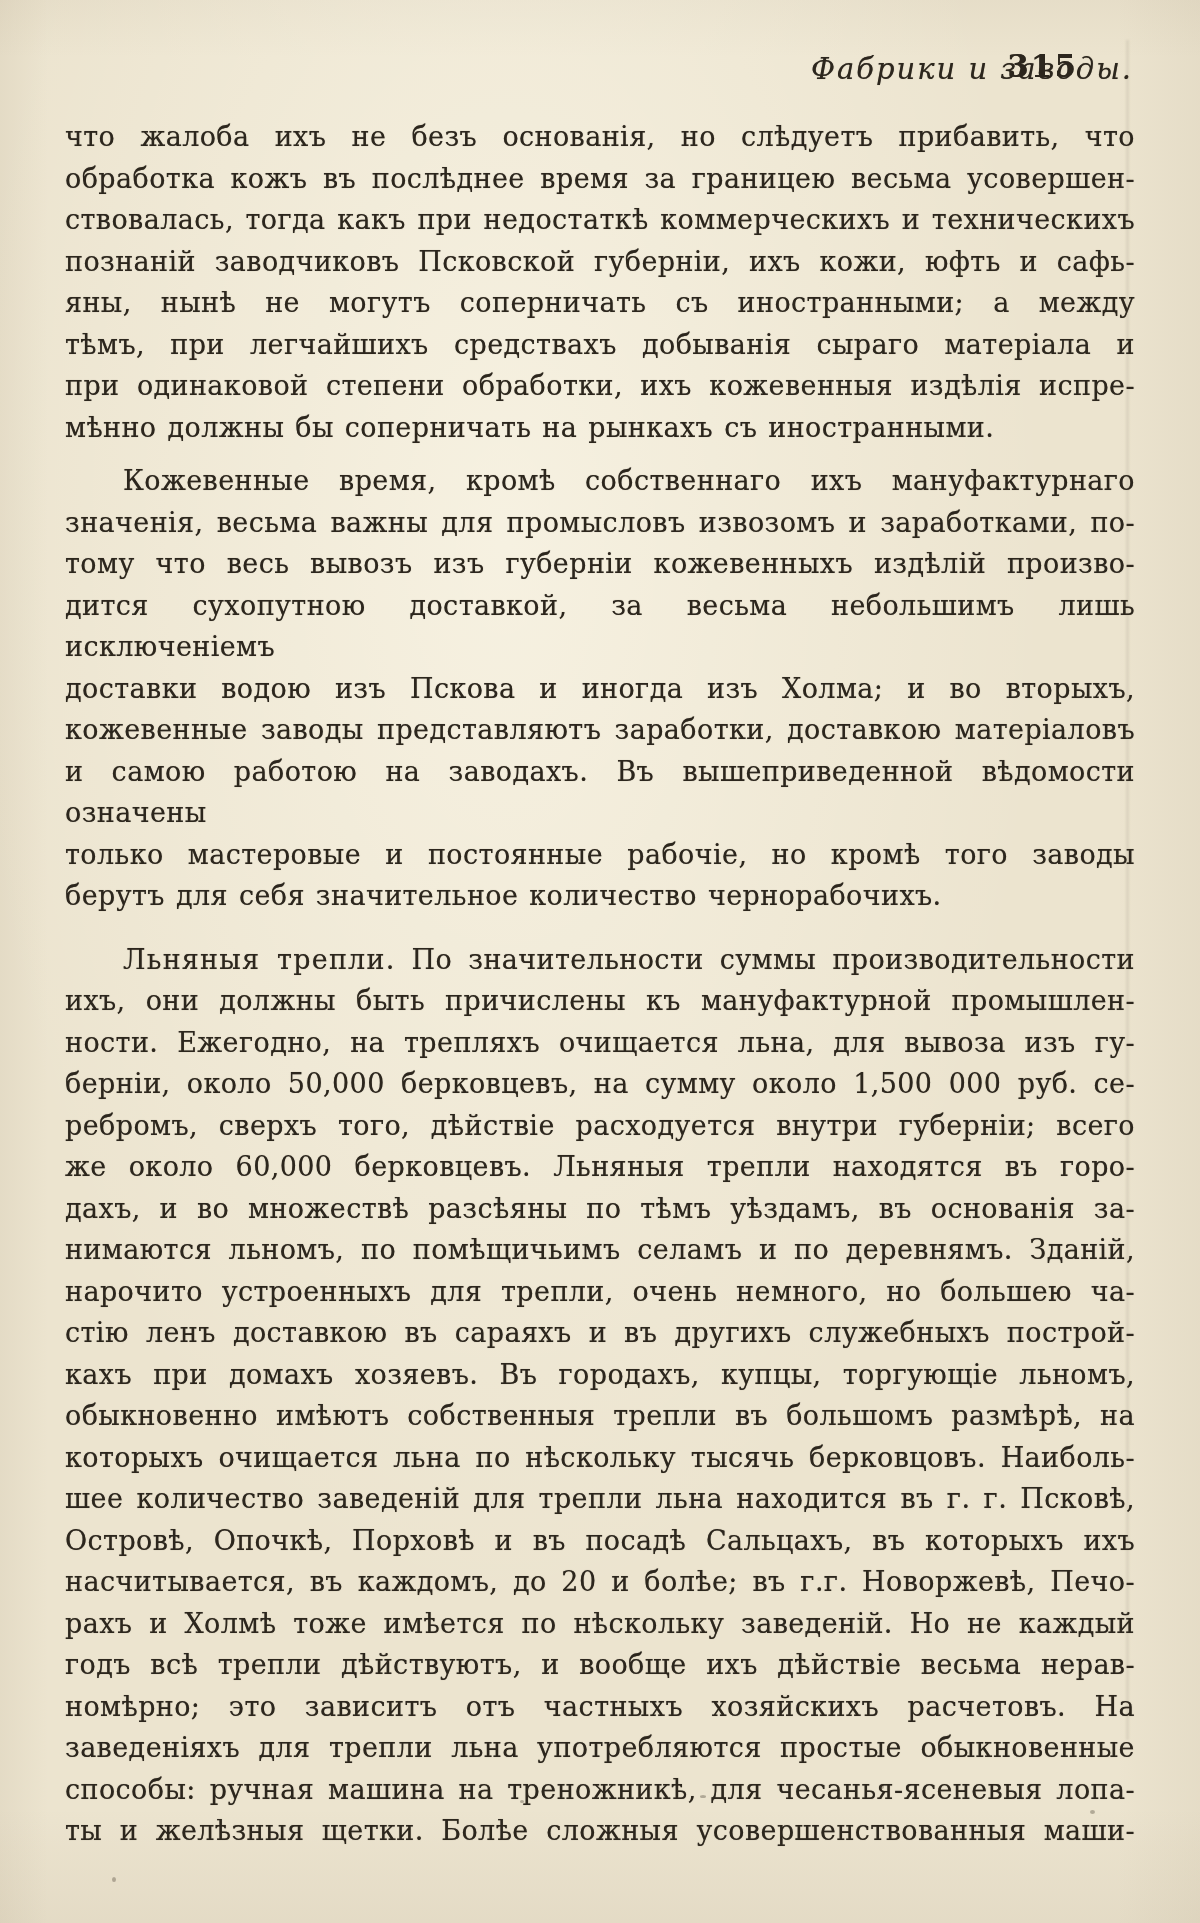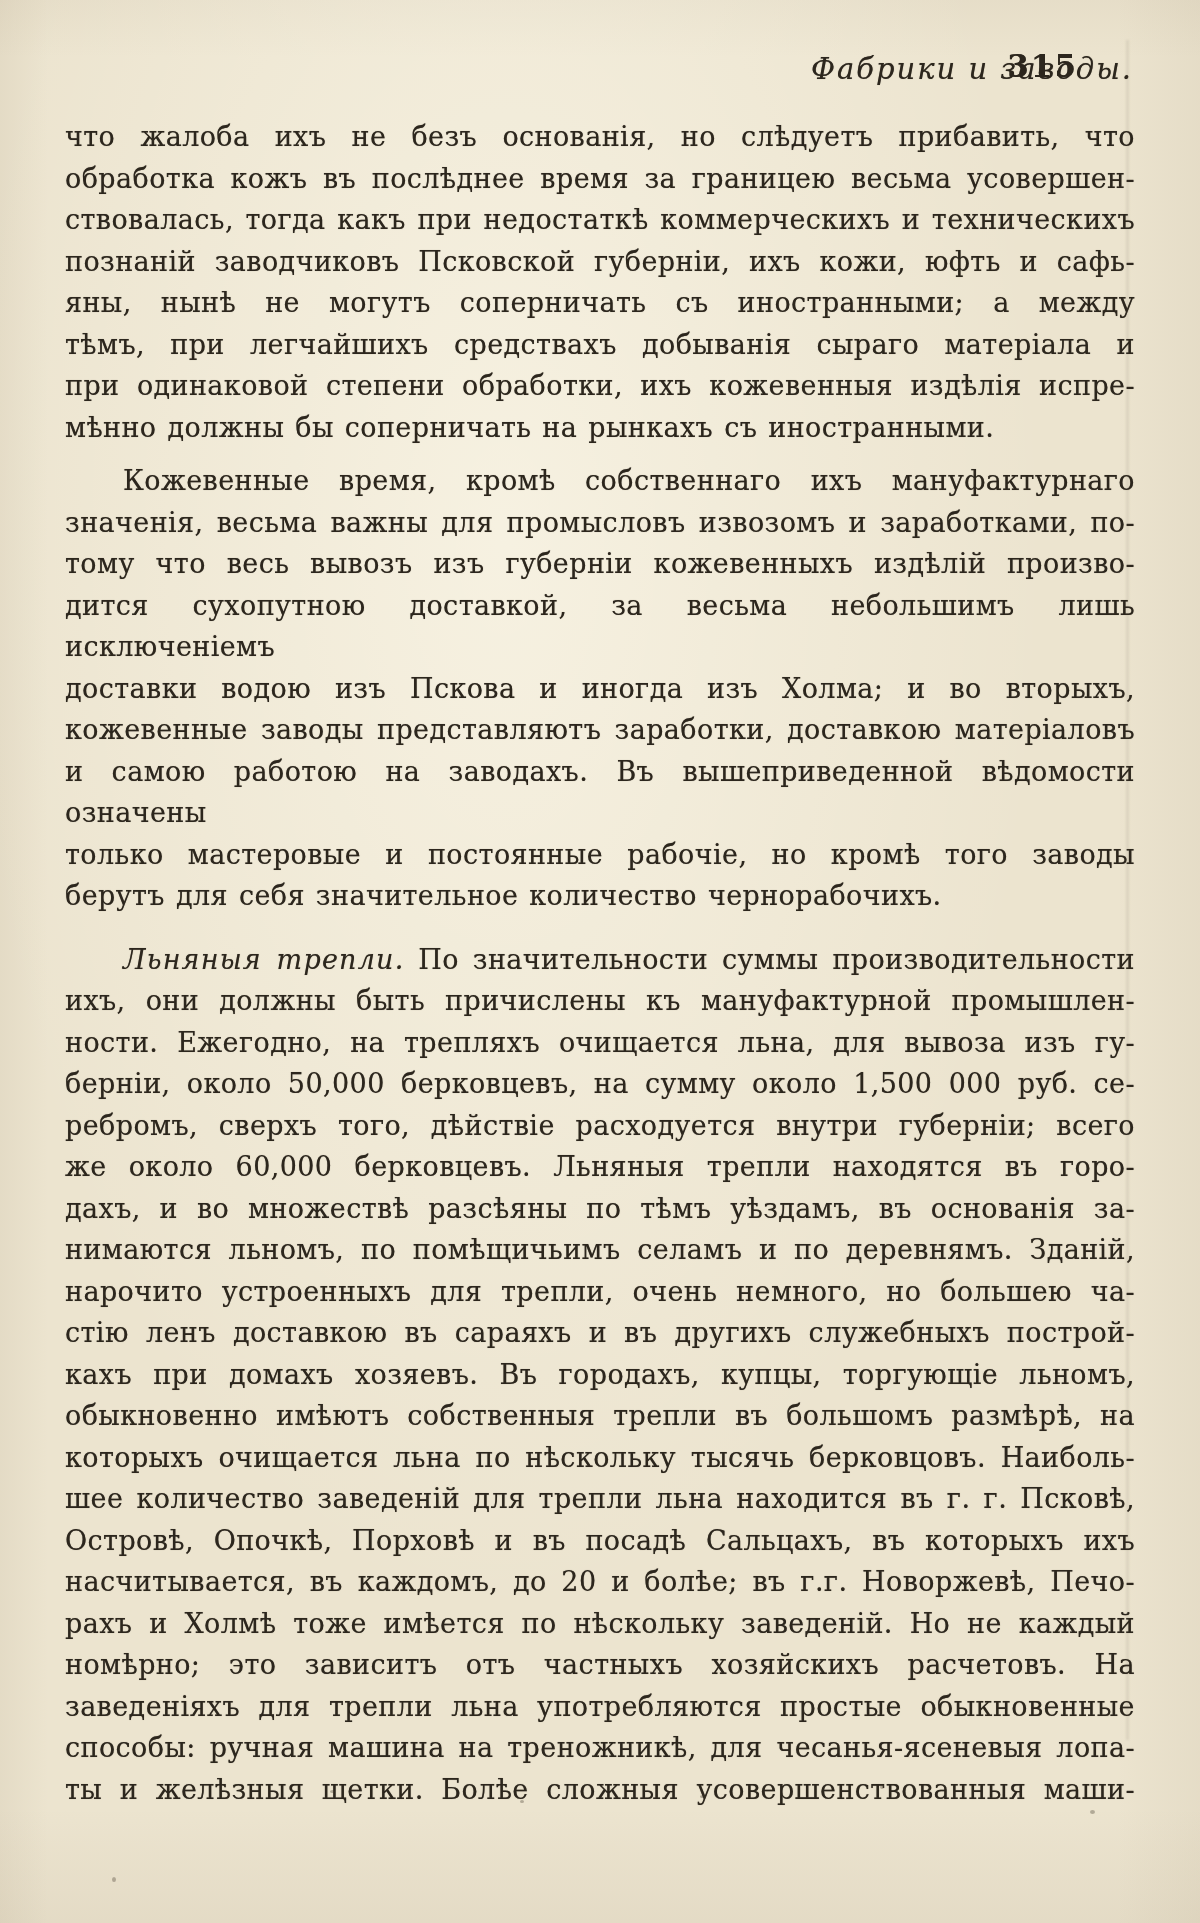--- a/index.html
+++ b/index.html
@@ -55,21 +55,21 @@
   .paragraph { margin: 8px; }
   .paragraph + .paragraph.gap-small { margin-top: 12px; }
   .paragraph + .paragraph.gap-large { margin-top: 22px; }
   .line {
     text-align: justify;
     text-align-last: justify;
     white-space: normal;
   }
   .line.no-stretch { text-align-last: left; }
   .line.indented { text-indent: 58px; }
-  .italic-lead { font-style: italic; letter-spacing: 1.2px; }
+  .italic-lead { letter-spacing: 1.2px; }
   
   .speck {
     position: absolute;
     background: rgba(70,60,45,0.35);
     border-radius: 50%;
     filter: blur(0.6px);
   }
   .streak {
     position: absolute;
     background: rgba(90,75,55,0.10);
@@ -118,20 +118,21 @@
         <div class="line">нимаются льномъ, по помѣщичьимъ селамъ и по деревнямъ. Зданій,</div>
         <div class="line">нарочито устроенныхъ для трепли, очень немного, но большею ча-</div>
         <div class="line">стію ленъ доставкою въ сараяхъ и въ другихъ служебныхъ построй-</div>
         <div class="line">кахъ при домахъ хозяевъ. Въ городахъ, купцы, торгующіе льномъ,</div>
         <div class="line">обыкновенно имѣютъ собственныя трепли въ большомъ размѣрѣ, на</div>
         <div class="line">которыхъ очищается льна по нѣскольку тысячь берковцовъ. Наиболь-</div>
         <div class="line">шее количество заведеній для трепли льна находится въ г. г. Псковѣ,</div>
         <div class="line">Островѣ, Опочкѣ, Порховѣ и въ посадѣ Сальцахъ, въ которыхъ ихъ</div>
         <div class="line">насчитывается, въ каждомъ, до 20 и болѣе; въ г.г. Новоржевѣ, Печо-</div>
         <div class="line">рахъ и Холмѣ тоже имѣется по нѣскольку заведеній. Но не каждый</div>
+        <div class="line">годъ всѣ трепли дѣйствуютъ, и вообще ихъ дѣйствіе весьма нерав-</div>
         <div class="line">номѣрно; это зависитъ отъ частныхъ хозяйскихъ расчетовъ. На</div>
         <div class="line">заведеніяхъ для трепли льна употребляются простые обыкновенные</div>
         <div class="line">способы: ручная машина на треножникѣ, для чесанья-ясеневыя лопа-</div>
         <div class="line">ты и желѣзныя щетки. Болѣе сложныя усовершенствованныя маши-</div>
       </div>
     </div>
 
   <div class="streak" style="left:1126px; top:40px; width:3px; height:1700px;"></div>
   <div class="speck" style="left:330px; top:1790px; width:5px; height:3px;"></div>
   <div class="speck" style="left:520px; top:1800px; width:4px; height:3px;"></div>

